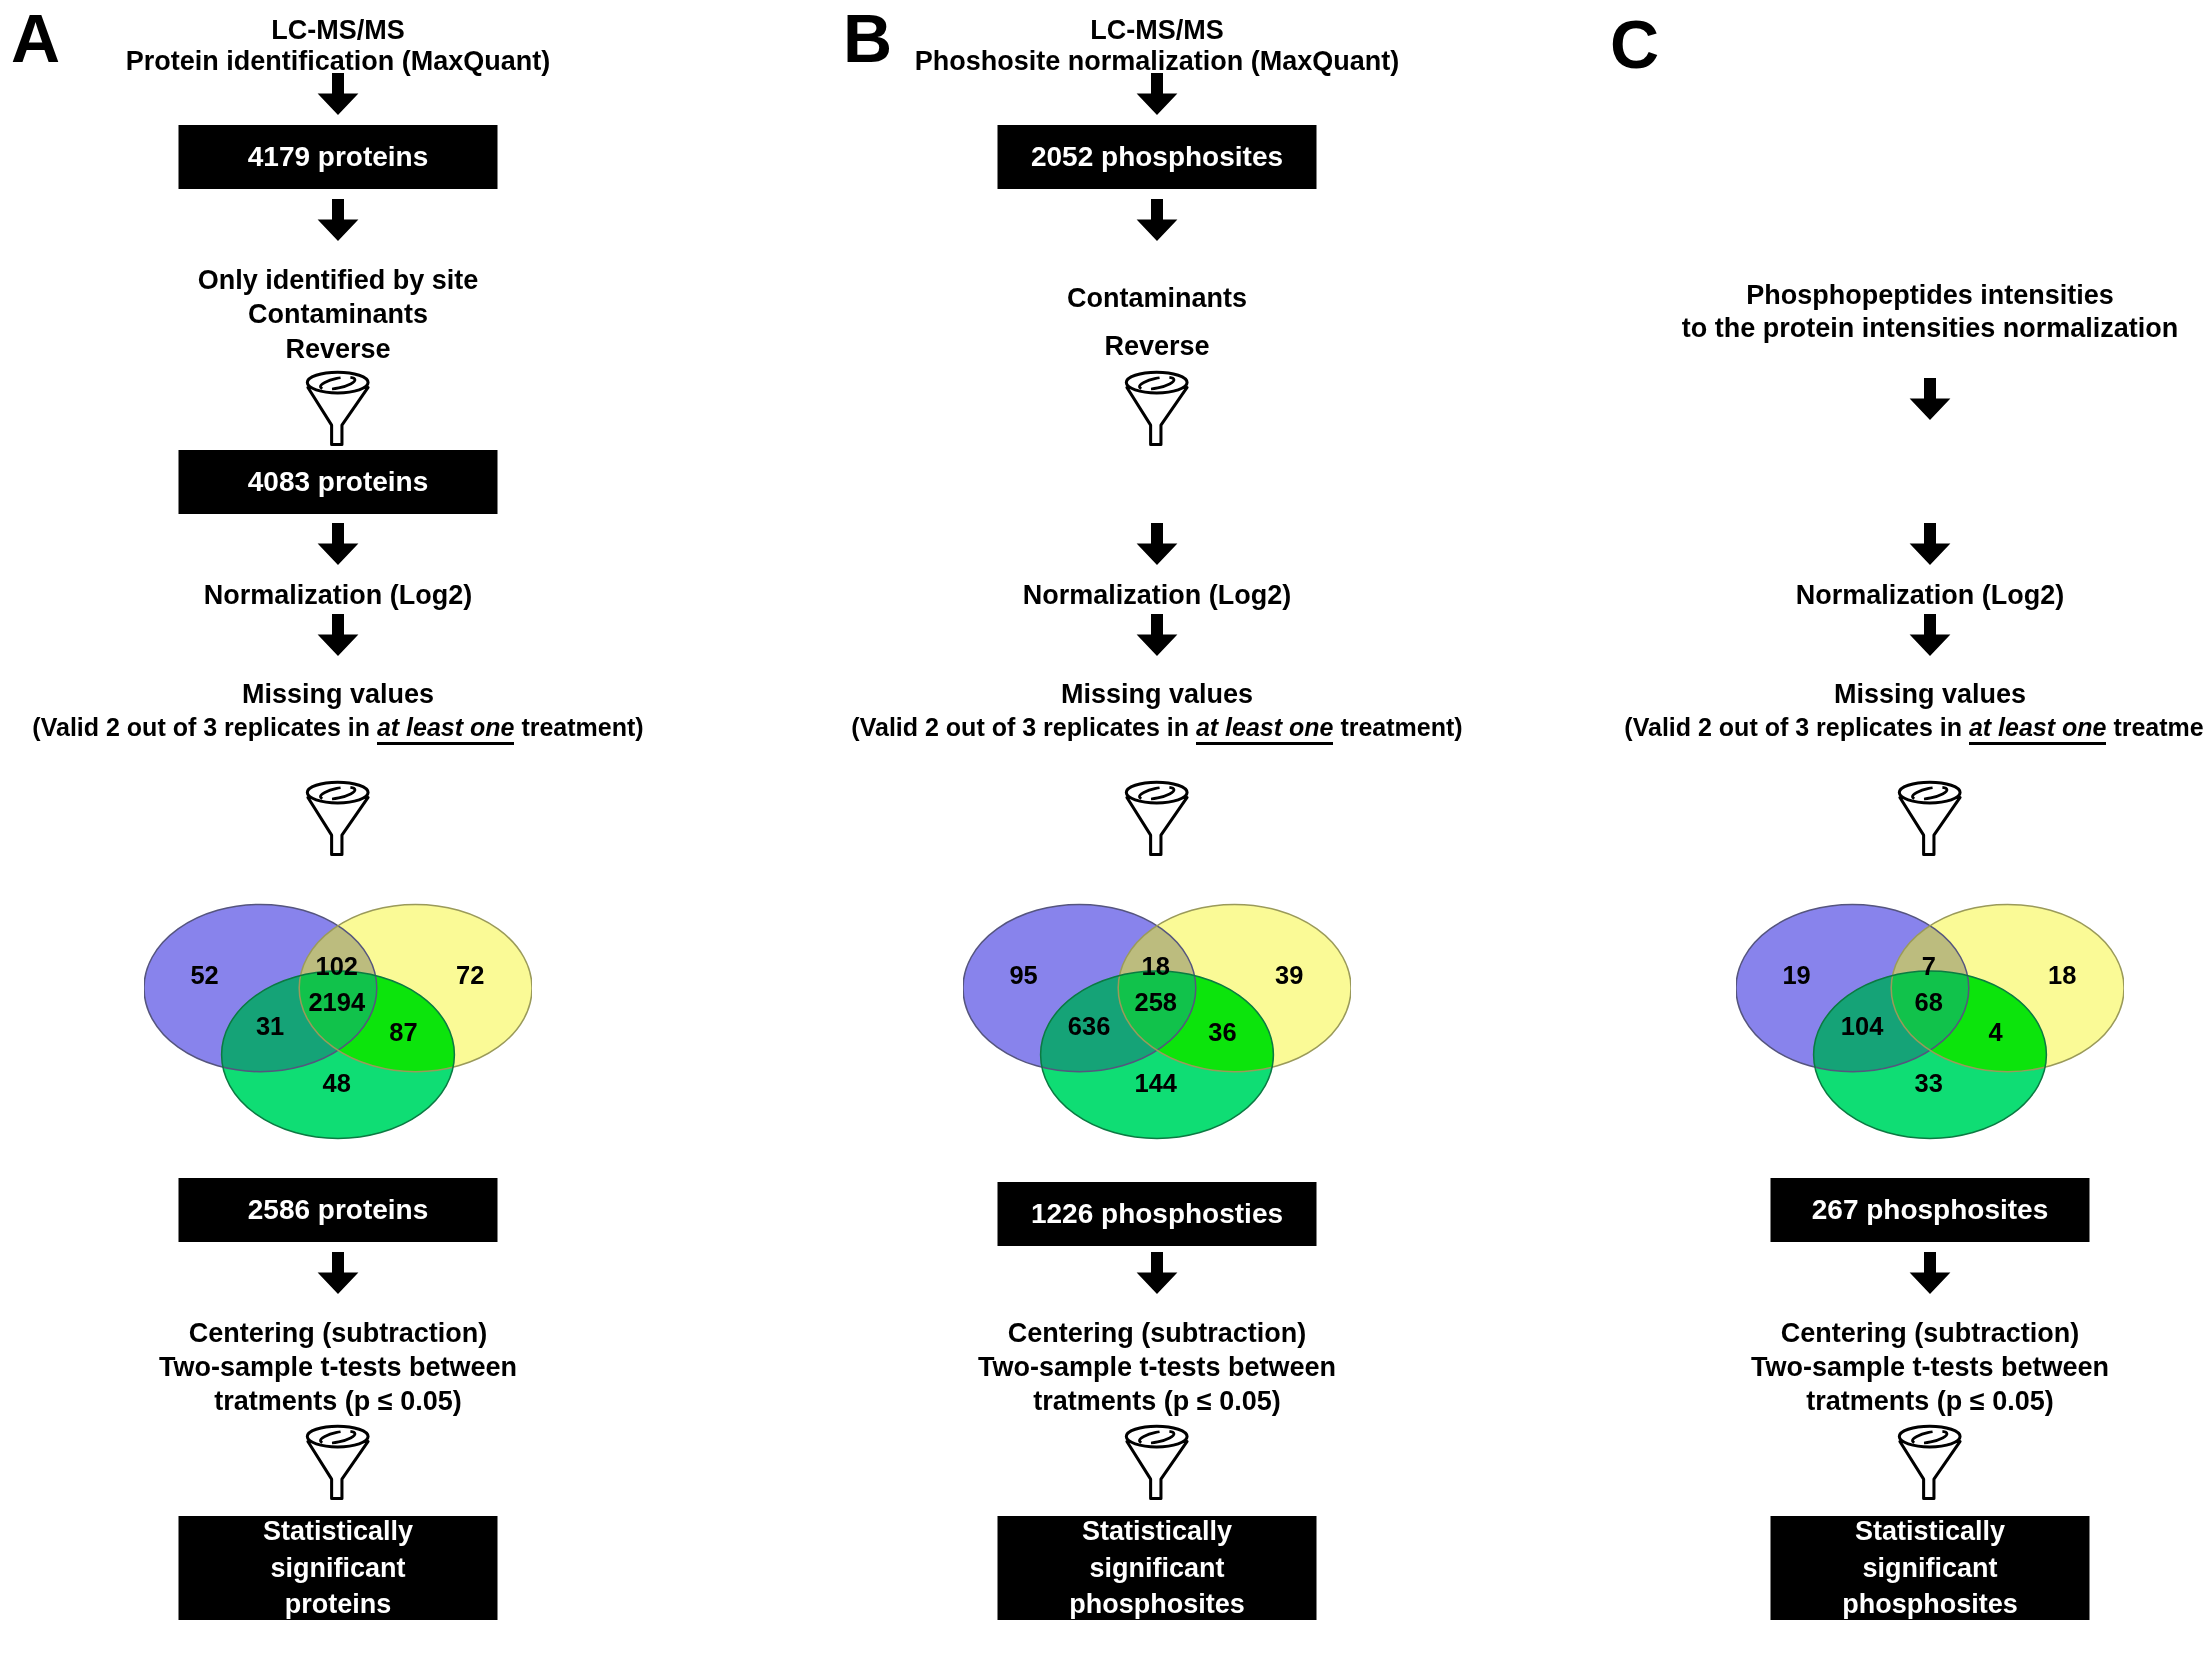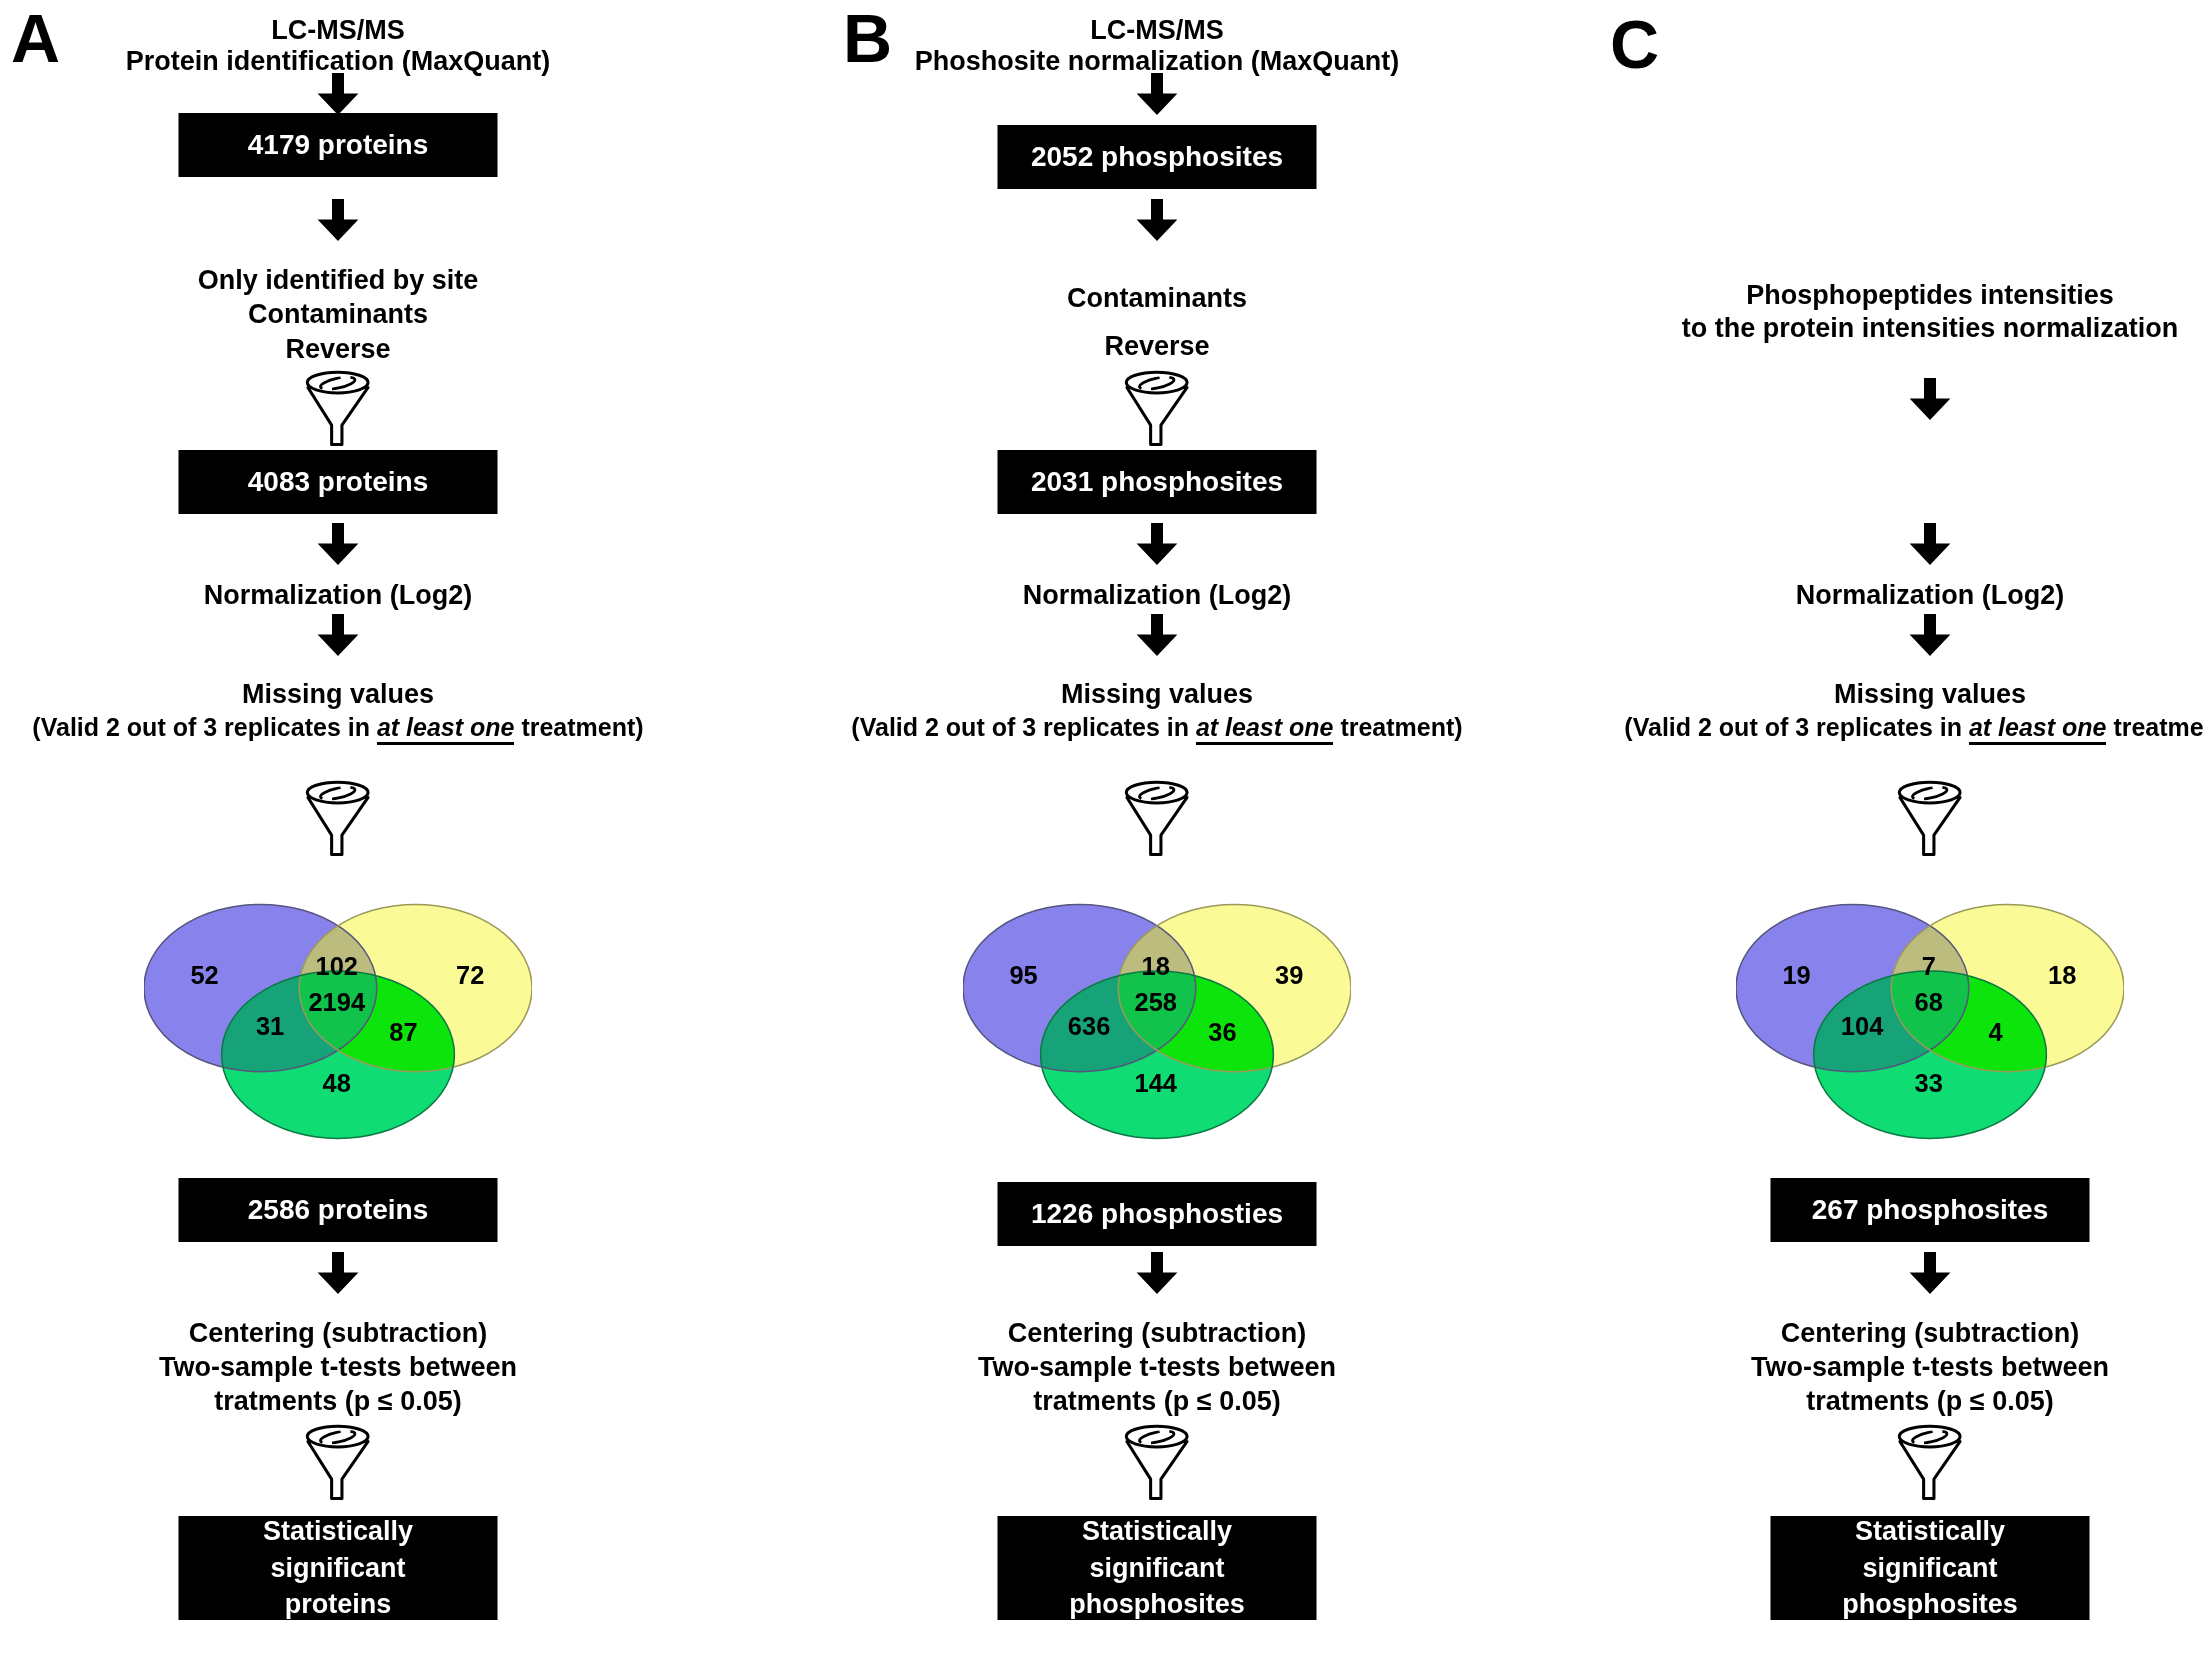--- a/index.html
+++ b/index.html
@@ -84,21 +84,21 @@
   <div class="plabel" style="left:1610px;top:9.7px">C</div>
 
   <div class="panel" style="left:-26px">
     <div class="t" style="top:14.6px">LC-MS/MS</div>
     <div class="t" style="top:46px">Protein identification (MaxQuant)</div>
 
     <svg class="icon" style="top:73px" width="51" height="42" viewBox="0 0 84 70">
       <path d="M32 0 H52 V34 H76 L42 70 L8 34 H32 Z" fill="#000"></path>
     </svg>
 
-    <div class="bbox" style="top:113px">
+    <div class="bbox" style="top:125px">
       <span>4179 proteins</span>
     </div>
 
     <svg class="icon" style="top:199px" width="51" height="42" viewBox="0 0 84 70">
       <path d="M32 0 H52 V34 H76 L42 70 L8 34 H32 Z" fill="#000"></path>
     </svg>
 
     <div class="t" style="top:265px">Only identified by site</div>
     <div class="t" style="top:299px">Contaminants</div>
     <div class="t" style="top:334px">Reverse</div>
@@ -213,23 +213,20 @@
 
     <div class="t" style="top:283px">Contaminants</div>
     <div class="t" style="top:331px">Reverse</div>
 
     <svg class="icon" style="top:368px" width="70" height="79" viewBox="0 0 115 130">
       <path d="M8 32 L47 94 L47 126 L64 126 L64 94 L107 32 Z" fill="#fff" stroke="#000" stroke-width="5" stroke-linejoin="round"></path>
       <ellipse cx="57" cy="24" rx="50" ry="17" fill="#fff" stroke="#000" stroke-width="5"></ellipse>
       <ellipse cx="57" cy="25" rx="29" ry="8" fill="none" stroke="#000" stroke-width="4.5" stroke-dasharray="42 16" transform="rotate(-12 57 25)"></ellipse>
     </svg>
 
-    <div class="bbox" style="top:450px">
-      <span>2031 phosphosites</span>
-    </div>
 
     <svg class="icon" style="top:523px" width="51" height="42" viewBox="0 0 84 70">
       <path d="M32 0 H52 V34 H76 L42 70 L8 34 H32 Z" fill="#000"></path>
     </svg>
 
     <div class="t" style="top:580px">Normalization (Log2)</div>
 
     <svg class="icon" style="top:614px" width="51" height="42" viewBox="0 0 84 70">
       <path d="M32 0 H52 V34 H76 L42 70 L8 34 H32 Z" fill="#000"></path>
     </svg>

